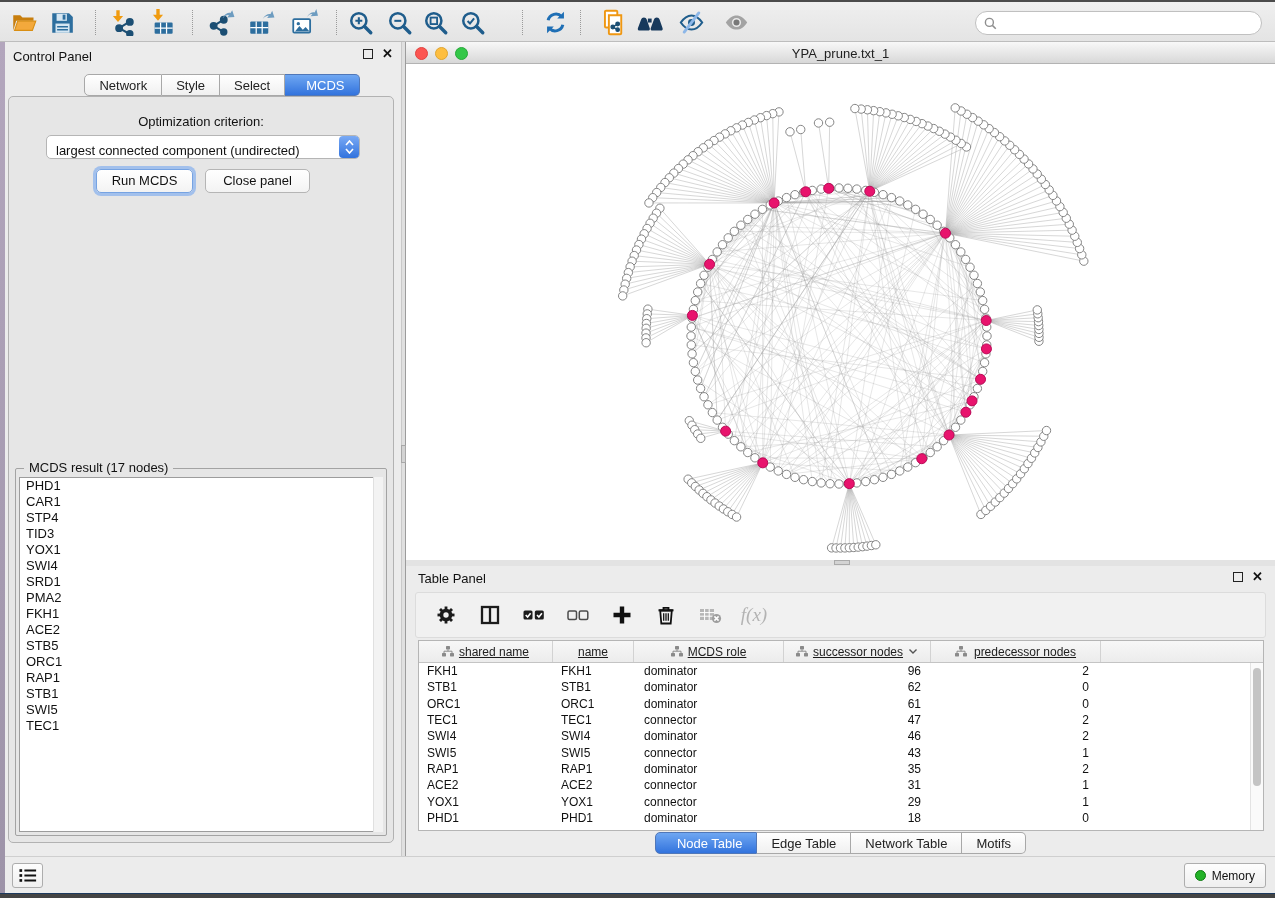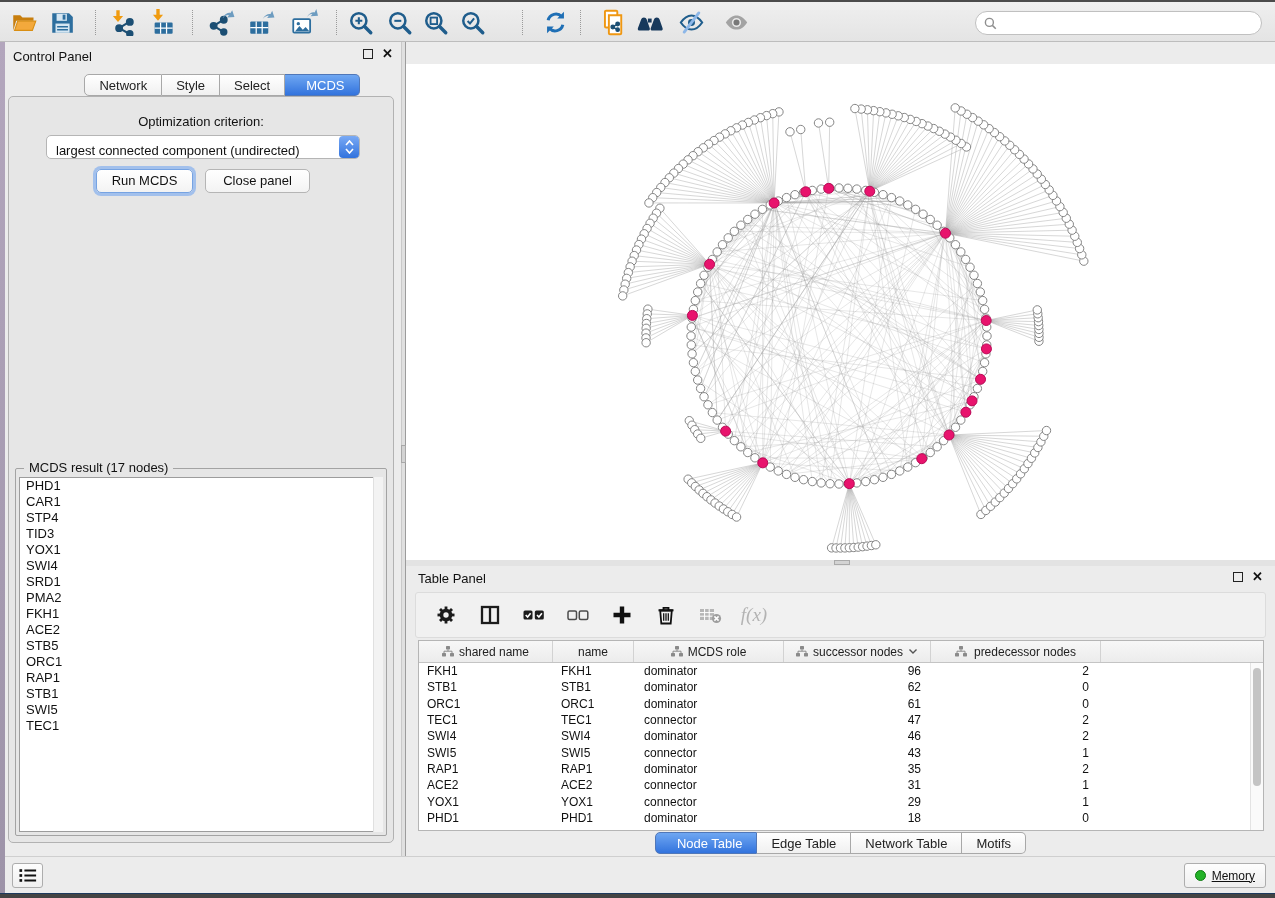--- a/index.html
+++ b/index.html
@@ -69,42 +69,42 @@
   .h-splitter .handle { position:absolute; left:428px; top:0; width:16px; height:5px; background:#d3d3d3; border:1px solid #aaa; }
 
   
   .table-panel { position:absolute; left:0; top:524px; width:869px; height:290px; background:#ececec; }
   .tp-titlebar { position:relative; height:24px; }
   .tp-title { position:absolute; left:12px; top:5px; font-size:13px; color:#111; }
   .tp-toolbar { position:absolute; left:9px; right:9px; top:26px; height:46px; background:#f1f1f1; border:1px solid #dcdcdc; border-radius:3px; display:flex; align-items:center; gap:16px; padding-left:16px; }
   .tt-btn { width:28px; height:28px; display:flex; align-items:center; justify-content:center; border:none; background:transparent; }
   .fx { font-family:"Liberation Serif", serif; font-style:italic; font-size:19px; color:#b3b3b3; }
 
-  .tp-table { position:absolute; left:12px; top:74px; width:846px; height:191px; background:#fff; border:1px solid #b5b5b5; overflow:hidden; }
+  .tp-table { position:absolute; left:12px; top:74px; width:846px; height:191px; background:#fff; border:1px solid #b5b5b5; overflow:hidden;text-decoration:underline; }
   .thead { display:flex; height:22px; background:linear-gradient(#f7f7f7,#ececec); border-bottom:1px solid #c4c4c4; }
   .th { display:flex; align-items:center; justify-content:center; gap:5px; font-size:12px; color:#222; border-right:1px solid #d2d2d2; height:100%; }
   .th.c0{width:134px;} .th.c1{width:81px;} .th.c2{width:150px;} .th.c3{width:147px;} .th.c4{width:170px;gap:7px;}
   .tbody { position:absolute; left:0; top:22px; right:13px; bottom:0; }
   .trow { display:flex; height:16.3px; align-items:center; }
   .tcell { font-size:12px; color:#111; white-space:nowrap; }
   .tcell.c0 { width:134px; padding-left:8px; }
   .tcell.c1 { width:81px; padding-left:8px; }
   .tcell.c2 { width:150px; padding-left:10px; }
   .tcell.c3 { width:147px; text-align:right; padding-right:10px; }
   .tcell.c4 { width:170px; text-align:right; padding-right:12px; }
   .vscroll { position:absolute; right:0; top:22px; bottom:0; width:13px; background:#fafafa; border-left:1px solid #e3e3e3; }
   .vthumb { position:absolute; left:2px; top:5px; width:8px; height:118px; background:#c4c4c4; border-radius:4px; }
 
   .tp-tabs { position:absolute; left:0; right:0; bottom:1px; height:24px; display:flex; justify-content:center; align-items:center; }
 
   
   .status-bar { position:absolute; left:5px; top:856px; width:1270px; height:37px; background:#ececec; border-top:1px solid #cfcfcf; }
   .sq-btn { position:absolute; top:6px; height:25px; background:linear-gradient(#fdfdfd,#efefef); border:1px solid #adadad; border-radius:3px; display:flex; align-items:center; justify-content:center; }
   .list-btn { left:7px; width:31px; }
-  .memory-btn { right:9px; padding:0 10px; gap:6px; font-size:12px; color:#111;text-decoration:underline; }
+  .memory-btn { right:9px; padding:0 10px; gap:6px; font-size:12px; color:#111; }
   .mem-dot { width:11px; height:11px; border-radius:50%; background:var(--memgreen); border:1px solid #0f7a12; }
   .bottom-strip { position:absolute; left:0; top:893px; width:100%; height:5px; background:#1d3a5e; }
 </style>
 </head>
 <body>
 
 <div class="screen">
   <div class="top-edge"></div>
 
   <div class="toolbar">
@@ -310,20 +310,28 @@
         <div class="gb-scroll" style="position:absolute; right:3px; top:8px; bottom:3px;"></div>
       </div>
     </div>
   </div>
   <div class="v-splitter">
       <div class="handle"></div>
     </div>
 
   <div class="right-area">
     <div class="net-window">
+      <div class="net-titlebar">
+        <span class="lights">
+          <span class="light red"></span>
+          <span class="light yellow"></span>
+          <span class="light green"></span>
+        </span>
+        <div class="net-title">YPA_prune.txt_1</div>
+      </div>
       <div class="net-canvas">
         <svg width="869" height="496" viewBox="0 0 869 496">
             <line x1="368.12107027521654" y1="138.9784811477233" x2="493.741095207008" y2="137.03882279317068" class="chord"></line>
             <line x1="368.12107027521654" y1="138.9784811477233" x2="493.741095207008" y2="137.03882279317068" class="chord"></line>
             <line x1="368.12107027521654" y1="138.9784811477233" x2="485.48152328229526" y2="410.38240391744137" class="chord"></line>
             <line x1="368.12107027521654" y1="138.9784811477233" x2="334.85784658036226" y2="382.77959072932293" class="chord"></line>
             <line x1="368.12107027521654" y1="138.9784811477233" x2="301.9525082033249" y2="203.2209705375223" class="chord"></line>
             <line x1="368.12107027521654" y1="138.9784811477233" x2="328.348196384391" y2="167.34819638439097" class="chord"></line>
             <line x1="368.12107027521654" y1="138.9784811477233" x2="286.07908663348803" y2="289.83942867778785" class="chord"></line>
             <line x1="368.12107027521654" y1="138.9784811477233" x2="291.7013117567352" y2="316.03045197057" class="chord"></line>

